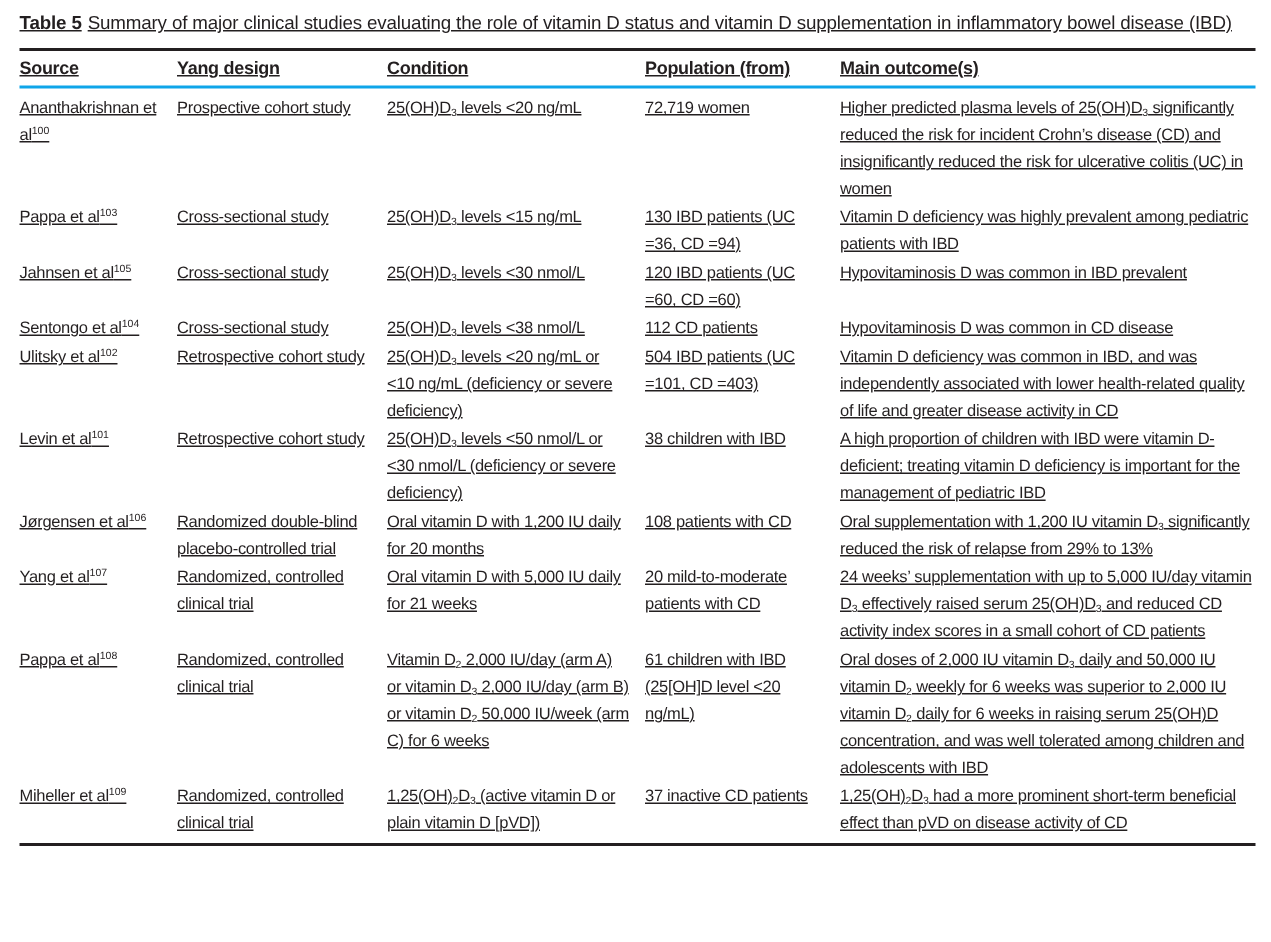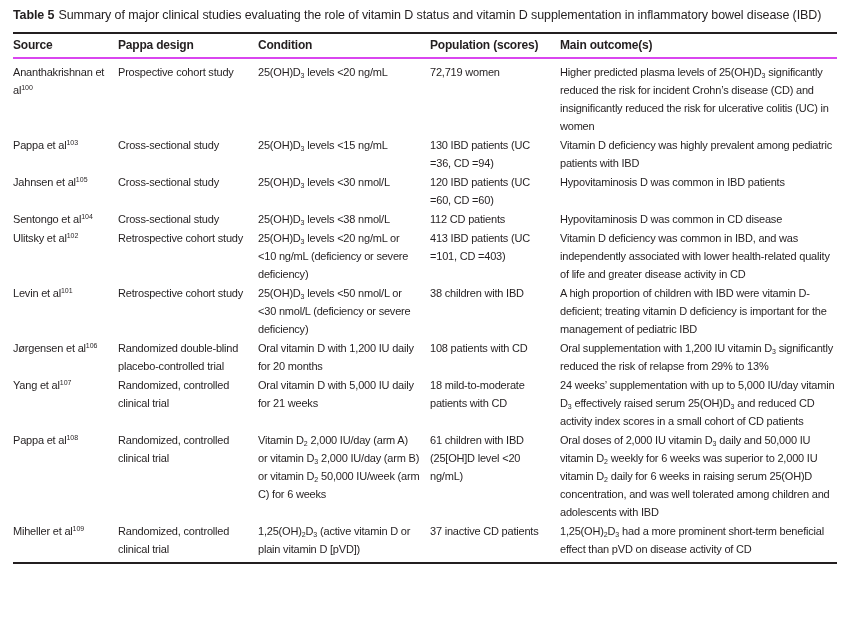--- a/index.html
+++ b/index.html
@@ -4,21 +4,21 @@
 <style>
   * { box-sizing: border-box; }
   html, body {
     margin: 0; padding: 0;
     width: 847px; height: 628px;
     background: #ffffff;
     font-family: "Liberation Sans", sans-serif;
     color: #231f20;
     overflow: hidden;
   }
-  .page { padding: 7px 10px 0 13px; }
+  .page { padding: 7px 10px 0 13px; text-decoration: underline; }
 
   .caption {
     font-size: 12.5px;
     line-height: 17px;
     margin: 0 0 8px 0;
     letter-spacing: -0.1px;
   }
   .caption .tbl-num { font-weight: bold; padding-right: 4px; }
 
   table.studies {
@@ -32,21 +32,21 @@
   col.c-condition  { width: 172px; }
   col.c-population { width: 130px; }
   col.c-outcome    { width: auto;  }
 
   thead th {
     text-align: left;
     font-size: 12px;
     font-weight: bold;
     padding: 4px 10px 5px 0;
     border-top: 2px solid #231f20;
-    border-bottom: 2px solid #d946ef;
+    border-bottom: 2px solid #0ea5e9;
     white-space: nowrap;
   }
   thead th:last-child { padding-right: 0; }
 
   tbody td {
     font-size: 11px;
     line-height: 18px;
     vertical-align: top;
     padding: 0 10px 1px 0;
   }
@@ -75,23 +75,23 @@
     <colgroup>
       <col class="c-source">
       <col class="c-design">
       <col class="c-condition">
       <col class="c-population">
       <col class="c-outcome">
     </colgroup>
     <thead>
       <tr>
           <th>Source</th>
-          <th>Pappa design</th>
+          <th>Yang design</th>
           <th>Condition</th>
-          <th>Population (scores)</th>
+          <th>Population (from)</th>
           <th>Main outcome(s)</th>
         </tr>
     </thead>
     <tbody>
         <tr>
           <td>Ananthakrishnan et al<sup>100</sup></td>
           <td>Prospective cohort study</td>
           <td>25(OH)D<sub>3</sub> levels &lt;20 ng/mL</td>
           <td>72,719 women</td>
           <td>Higher predicted plasma levels of 25(OH)D<sub>3</sub> significantly reduced the risk for incident Crohn’s disease (CD) and insignificantly reduced the risk for ulcerative colitis (UC) in women</td>
@@ -101,55 +101,55 @@
           <td>Cross-sectional study</td>
           <td>25(OH)D<sub>3</sub> levels &lt;15 ng/mL</td>
           <td>130 IBD patients (UC =36, CD =94)</td>
           <td>Vitamin D deficiency was highly prevalent among pediatric patients with IBD</td>
         </tr>
         <tr>
           <td>Jahnsen et al<sup>105</sup></td>
           <td>Cross-sectional study</td>
           <td>25(OH)D<sub>3</sub> levels &lt;30 nmol/L</td>
           <td>120 IBD patients (UC =60, CD =60)</td>
-          <td>Hypovitaminosis D was common in IBD patients</td>
+          <td>Hypovitaminosis D was common in IBD prevalent</td>
         </tr>
         <tr>
           <td>Sentongo et al<sup>104</sup></td>
           <td>Cross-sectional study</td>
           <td>25(OH)D<sub>3</sub> levels &lt;38 nmol/L</td>
           <td>112 CD patients</td>
           <td>Hypovitaminosis D was common in CD disease</td>
         </tr>
         <tr>
           <td>Ulitsky et al<sup>102</sup></td>
           <td>Retrospective cohort study</td>
           <td>25(OH)D<sub>3</sub> levels &lt;20 ng/mL or &lt;10 ng/mL (deficiency or severe deficiency)</td>
-          <td>413 IBD patients (UC =101, CD =403)</td>
+          <td>504 IBD patients (UC =101, CD =403)</td>
           <td>Vitamin D deficiency was common in IBD, and was independently associated with lower health-related quality of life and greater disease activity in CD</td>
         </tr>
         <tr>
           <td>Levin et al<sup>101</sup></td>
           <td>Retrospective cohort study</td>
           <td>25(OH)D<sub>3</sub> levels &lt;50 nmol/L or &lt;30 nmol/L (deficiency or severe deficiency)</td>
           <td>38 children with IBD</td>
           <td>A high proportion of children with IBD were vitamin D-deficient; treating vitamin D deficiency is important for the management of pediatric IBD</td>
         </tr>
         <tr>
           <td>Jørgensen et al<sup>106</sup></td>
           <td>Randomized double-blind placebo-controlled trial</td>
           <td>Oral vitamin D with 1,200 IU daily for 20 months</td>
           <td>108 patients with CD</td>
           <td>Oral supplementation with 1,200 IU vitamin D<sub>3</sub> significantly reduced the risk of relapse from 29% to 13%</td>
         </tr>
         <tr>
           <td>Yang et al<sup>107</sup></td>
           <td>Randomized, controlled clinical trial</td>
           <td>Oral vitamin D with 5,000 IU daily for 21 weeks</td>
-          <td>18 mild-to-moderate patients with CD</td>
+          <td>20 mild-to-moderate patients with CD</td>
           <td>24 weeks’ supplementation with up to 5,000 IU/day vitamin D<sub>3</sub> effectively raised serum 25(OH)D<sub>3</sub> and reduced CD activity index scores in a small cohort of CD patients</td>
         </tr>
         <tr>
           <td>Pappa et al<sup>108</sup></td>
           <td>Randomized, controlled clinical trial</td>
           <td>Vitamin D<sub>2</sub> 2,000 IU/day (arm A) or vitamin D<sub>3</sub> 2,000 IU/day (arm B) or vitamin D<sub>2</sub> 50,000 IU/week (arm C) for 6 weeks</td>
           <td>61 children with IBD (25[OH]D level &lt;20 ng/mL)</td>
           <td>Oral doses of 2,000 IU vitamin D<sub>3</sub> daily and 50,000 IU vitamin D<sub>2</sub> weekly for 6 weeks was superior to 2,000 IU vitamin D<sub>2</sub> daily for 6 weeks in raising serum 25(OH)D concentration, and was well tolerated among children and adolescents with IBD</td>
         </tr>
         <tr>

